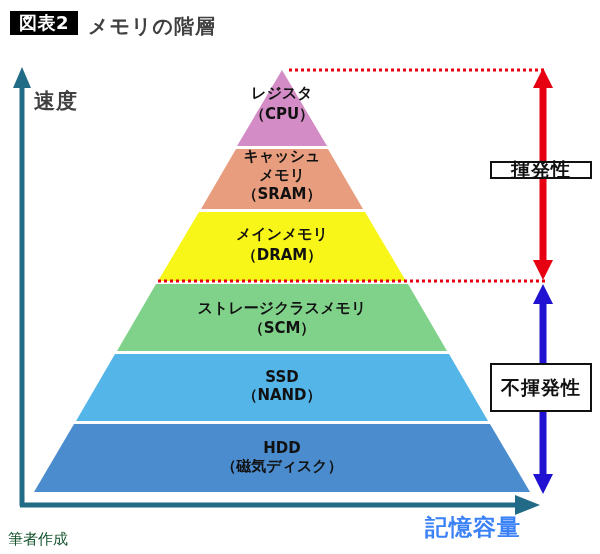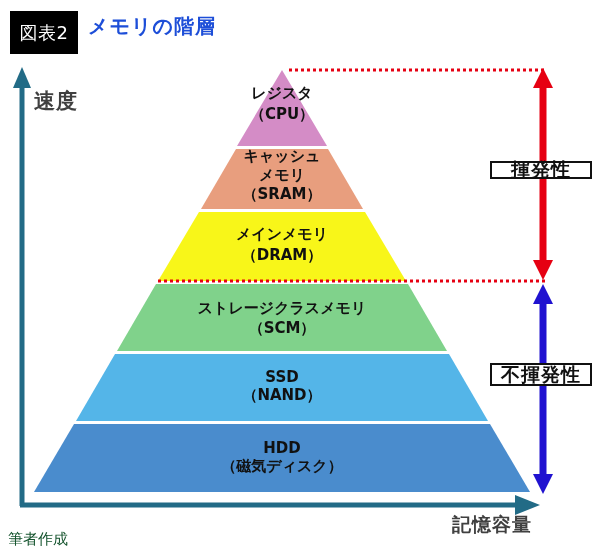--- a/index.html
+++ b/index.html
@@ -7,50 +7,50 @@
     position: relative;
     width: 600px;
     height: 554px;
     background: #ffffff;
     font-family: "DejaVu Sans", sans-serif;
     overflow: hidden;
   }
   .title-badge {
     position: absolute;
     left: 10px; top: 11px;
-    width: 68px; height: 43px;
+    width: 68px; height: 24px;
     background: #000000;
     color: #ffffff;
     font-size: 18px;
-    font-weight: normal;
+    font-weight: bold;
     display: flex; align-items: center; justify-content: center;
     letter-spacing: 0.5px;
   }
   .title-text {
     position: absolute;
     left: 88px; top: 13px;
     font-size: 20px;
     font-weight: bold;
-    color: #1d4ed8;
+    color: #404040;
     letter-spacing: 1px;
   }
   .y-label {
     position: absolute;
     left: 34px; top: 87px;
     font-size: 21px;
     font-weight: bold;
     color: #404040;
     letter-spacing: 1px;
   }
   .x-label {
     position: absolute;
-    left: 452px; top: 512px;
-    font-size: 19px;
+    left: 425px; top: 512px;
+    font-size: 23px;
     font-weight: bold;
-    color: #404040;
+    color: #3b82f6;
     letter-spacing: 1px;
   }
   .credit {
     position: absolute;
     left: 8px; top: 530px;
     font-size: 15px;
     color: #14532d;
   }
   .anno-box {
     position: absolute;
@@ -60,21 +60,21 @@
     border: 2.5px solid #111111;
     box-sizing: border-box;
     display: flex; align-items: center; justify-content: center;
     font-weight: bold;
     font-size: 19px;
     color: #111;
     letter-spacing: 1px;
     z-index: 5;
   }
   .anno-box.volatile { top: 161px; height: 18px; }
-  .anno-box.nonvolatile { top: 363px; height: 23px; }
+  .anno-box.nonvolatile { top: 363px; height: 49px; }
   svg { position: absolute; left: 0; top: 0; }
   svg text {
     font-family: "DejaVu Sans", sans-serif;
     font-weight: bold;
     fill: #111111;
   }
 </style>
 </head>
 <body>
 

